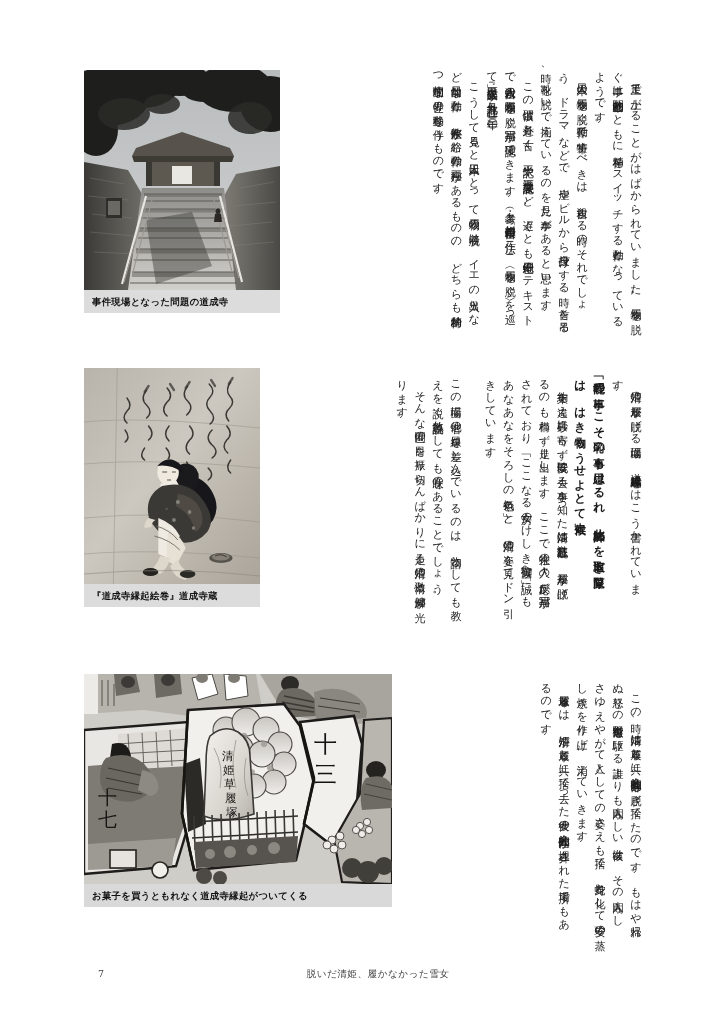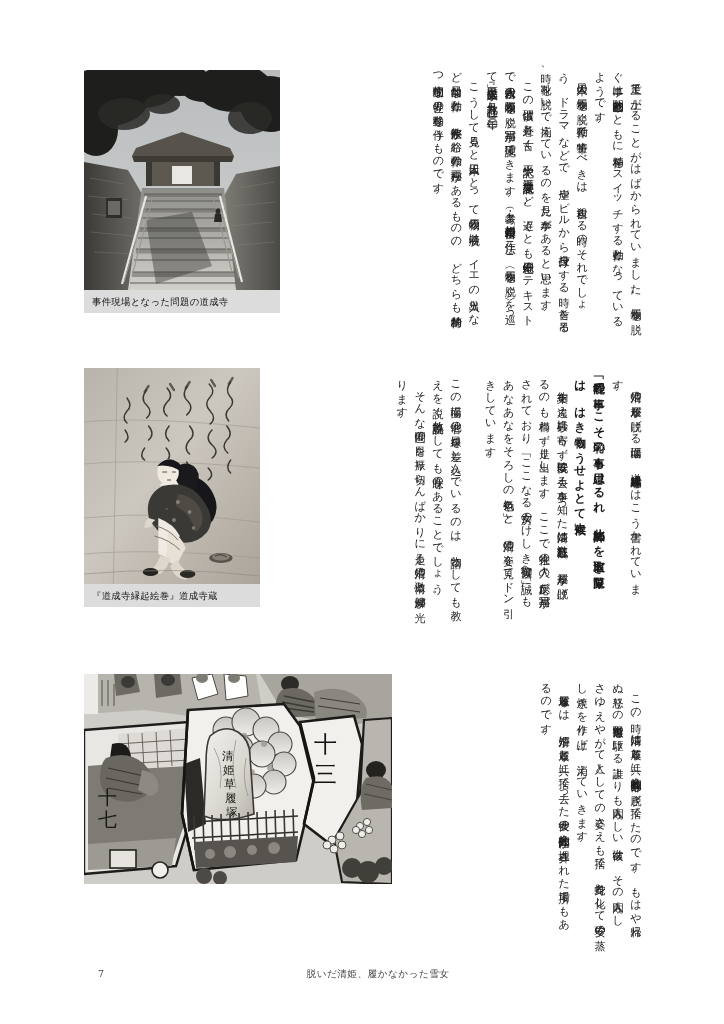--- a/index.html
+++ b/index.html
@@ -92,21 +92,21 @@
   .figure .img-frame {
     display: block;
     width: 100%;
     position: relative;
     overflow: hidden;
     background: #8e8e8e;
   }
   .figcaption {
     font-family: "DejaVu Sans", "Liberation Sans", sans-serif;
     font-size: 9.4px;
-    font-weight: normal;
+    font-weight: bold;
     color: #111;
     padding: 6px 8px 5px 8px;
     letter-spacing: 0.3px;
     line-height: 1.3;
   }
 
   #fig-temple  { left: 84px;  top: 70px;  width: 196px; }
   #fig-temple .img-frame { height: 220px; }
 
   #fig-emaki   { left: 84px;  top: 368px; width: 176px; }
@@ -561,20 +561,21 @@
           <circle cx="120" cy="202" r="8"></circle>
             <circle cx="136" cy="204" r="7"></circle>
         </g>
 
         <g stroke="#16150f" stroke-width="2.6" fill="none">
           <path d="M104 36 L98 140 L110 196"></path>
           <path d="M216 50 L230 106 L220 150"></path>
         </g>
       </svg>
     </div>
+    <div class="figcaption">お菓子を買うともれなく道成寺縁起がついてくる</div>
   </div>
 
   <div class="vtext" id="block-bottom">
     <p class="indent1">この時、清姫は草履と共に社会的人間部分を脱ぎ捨てたのです。もはや帰れぬ怒りの熊野街道を駆ける誰よりも人間らしい彼女は、その人間らしさゆえやがて人としての姿さえも捨て、蛇身と化して安珍の蒸し焼きを作り上げ、消えていきます。</p>
     <p class="indent1">草履塚とは、清姫が草履と共に捨て去った彼女の社会的人間性が埋葬された場所でもあるのです。</p>
   </div>
 
   <div id="footer">
     <span class="page-num">7</span>
     <span class="running-title">脱いだ清姫、履かなかった雪女</span>

